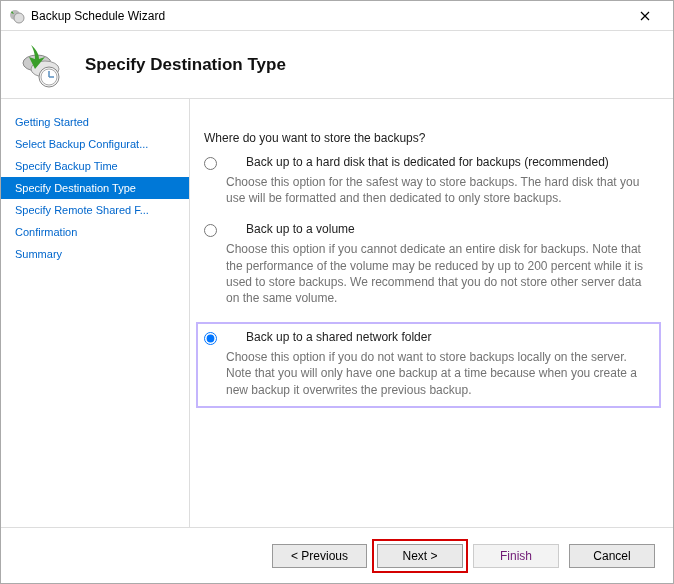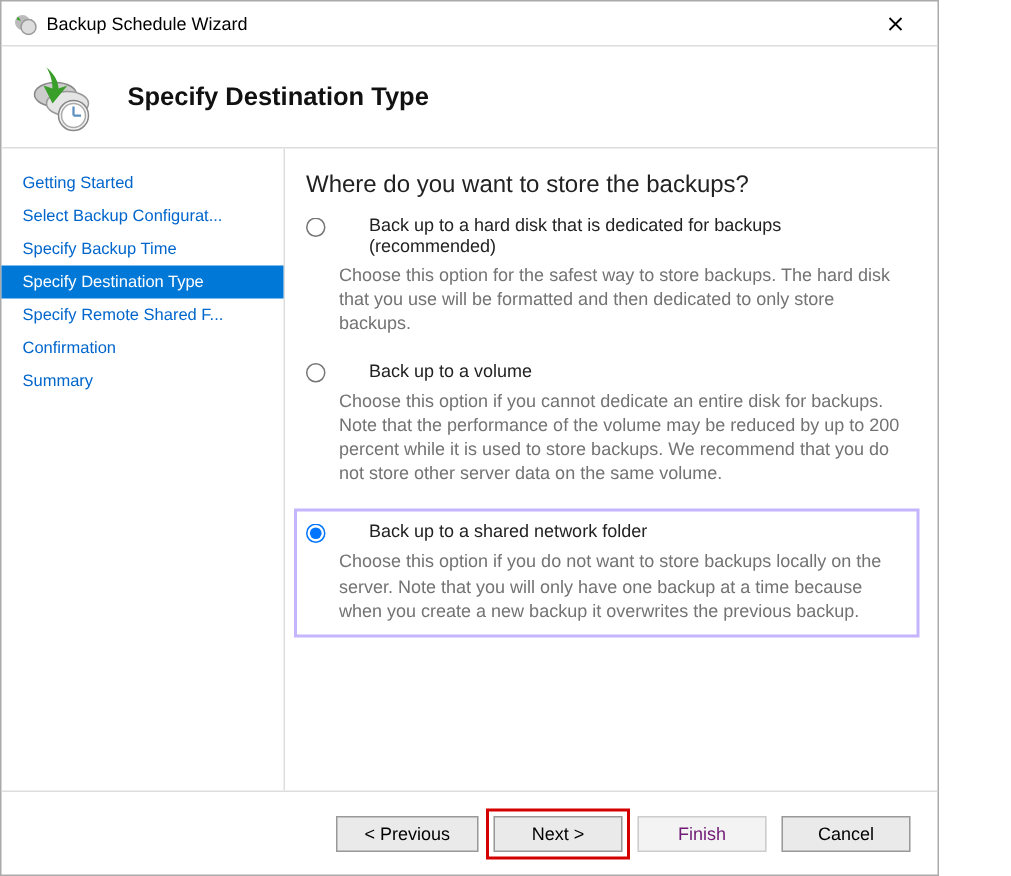--- a/index.html
+++ b/index.html
@@ -4,21 +4,21 @@
 <style>
   * { box-sizing: border-box; }
   body {
     margin: 0;
     font-family: "Segoe UI", Tahoma, sans-serif;
     font-size: 12px;
     background: #fff;
     color: #000;
   }
   .window {
-    width: 626px;
+    width: 674px;
     height: 584px;
     border: 1px solid #aaa;
     display: flex;
     flex-direction: column;
     position: relative;
   }
   .titlebar {
     height: 30px;
     display: flex;
     align-items: center;
@@ -76,21 +76,22 @@
     color: #fff;
   }
   .content {
     flex: 1;
     padding: 16px 18px 0 14px;
     overflow: auto;
     color: #222;
   }
   .question {
     margin-bottom: 10px;
-    font-size: 16px;
+    font-size: 12px;
+    margin-top: 16px;
   }
   .opt {
     display: flex;
     align-items: flex-start;
     margin-bottom: 4px;
     gap: 21px;
   }
   .opt input[type=radio] {
     margin: 2px 8px 0 0;
     width: 13px; height: 13px;

